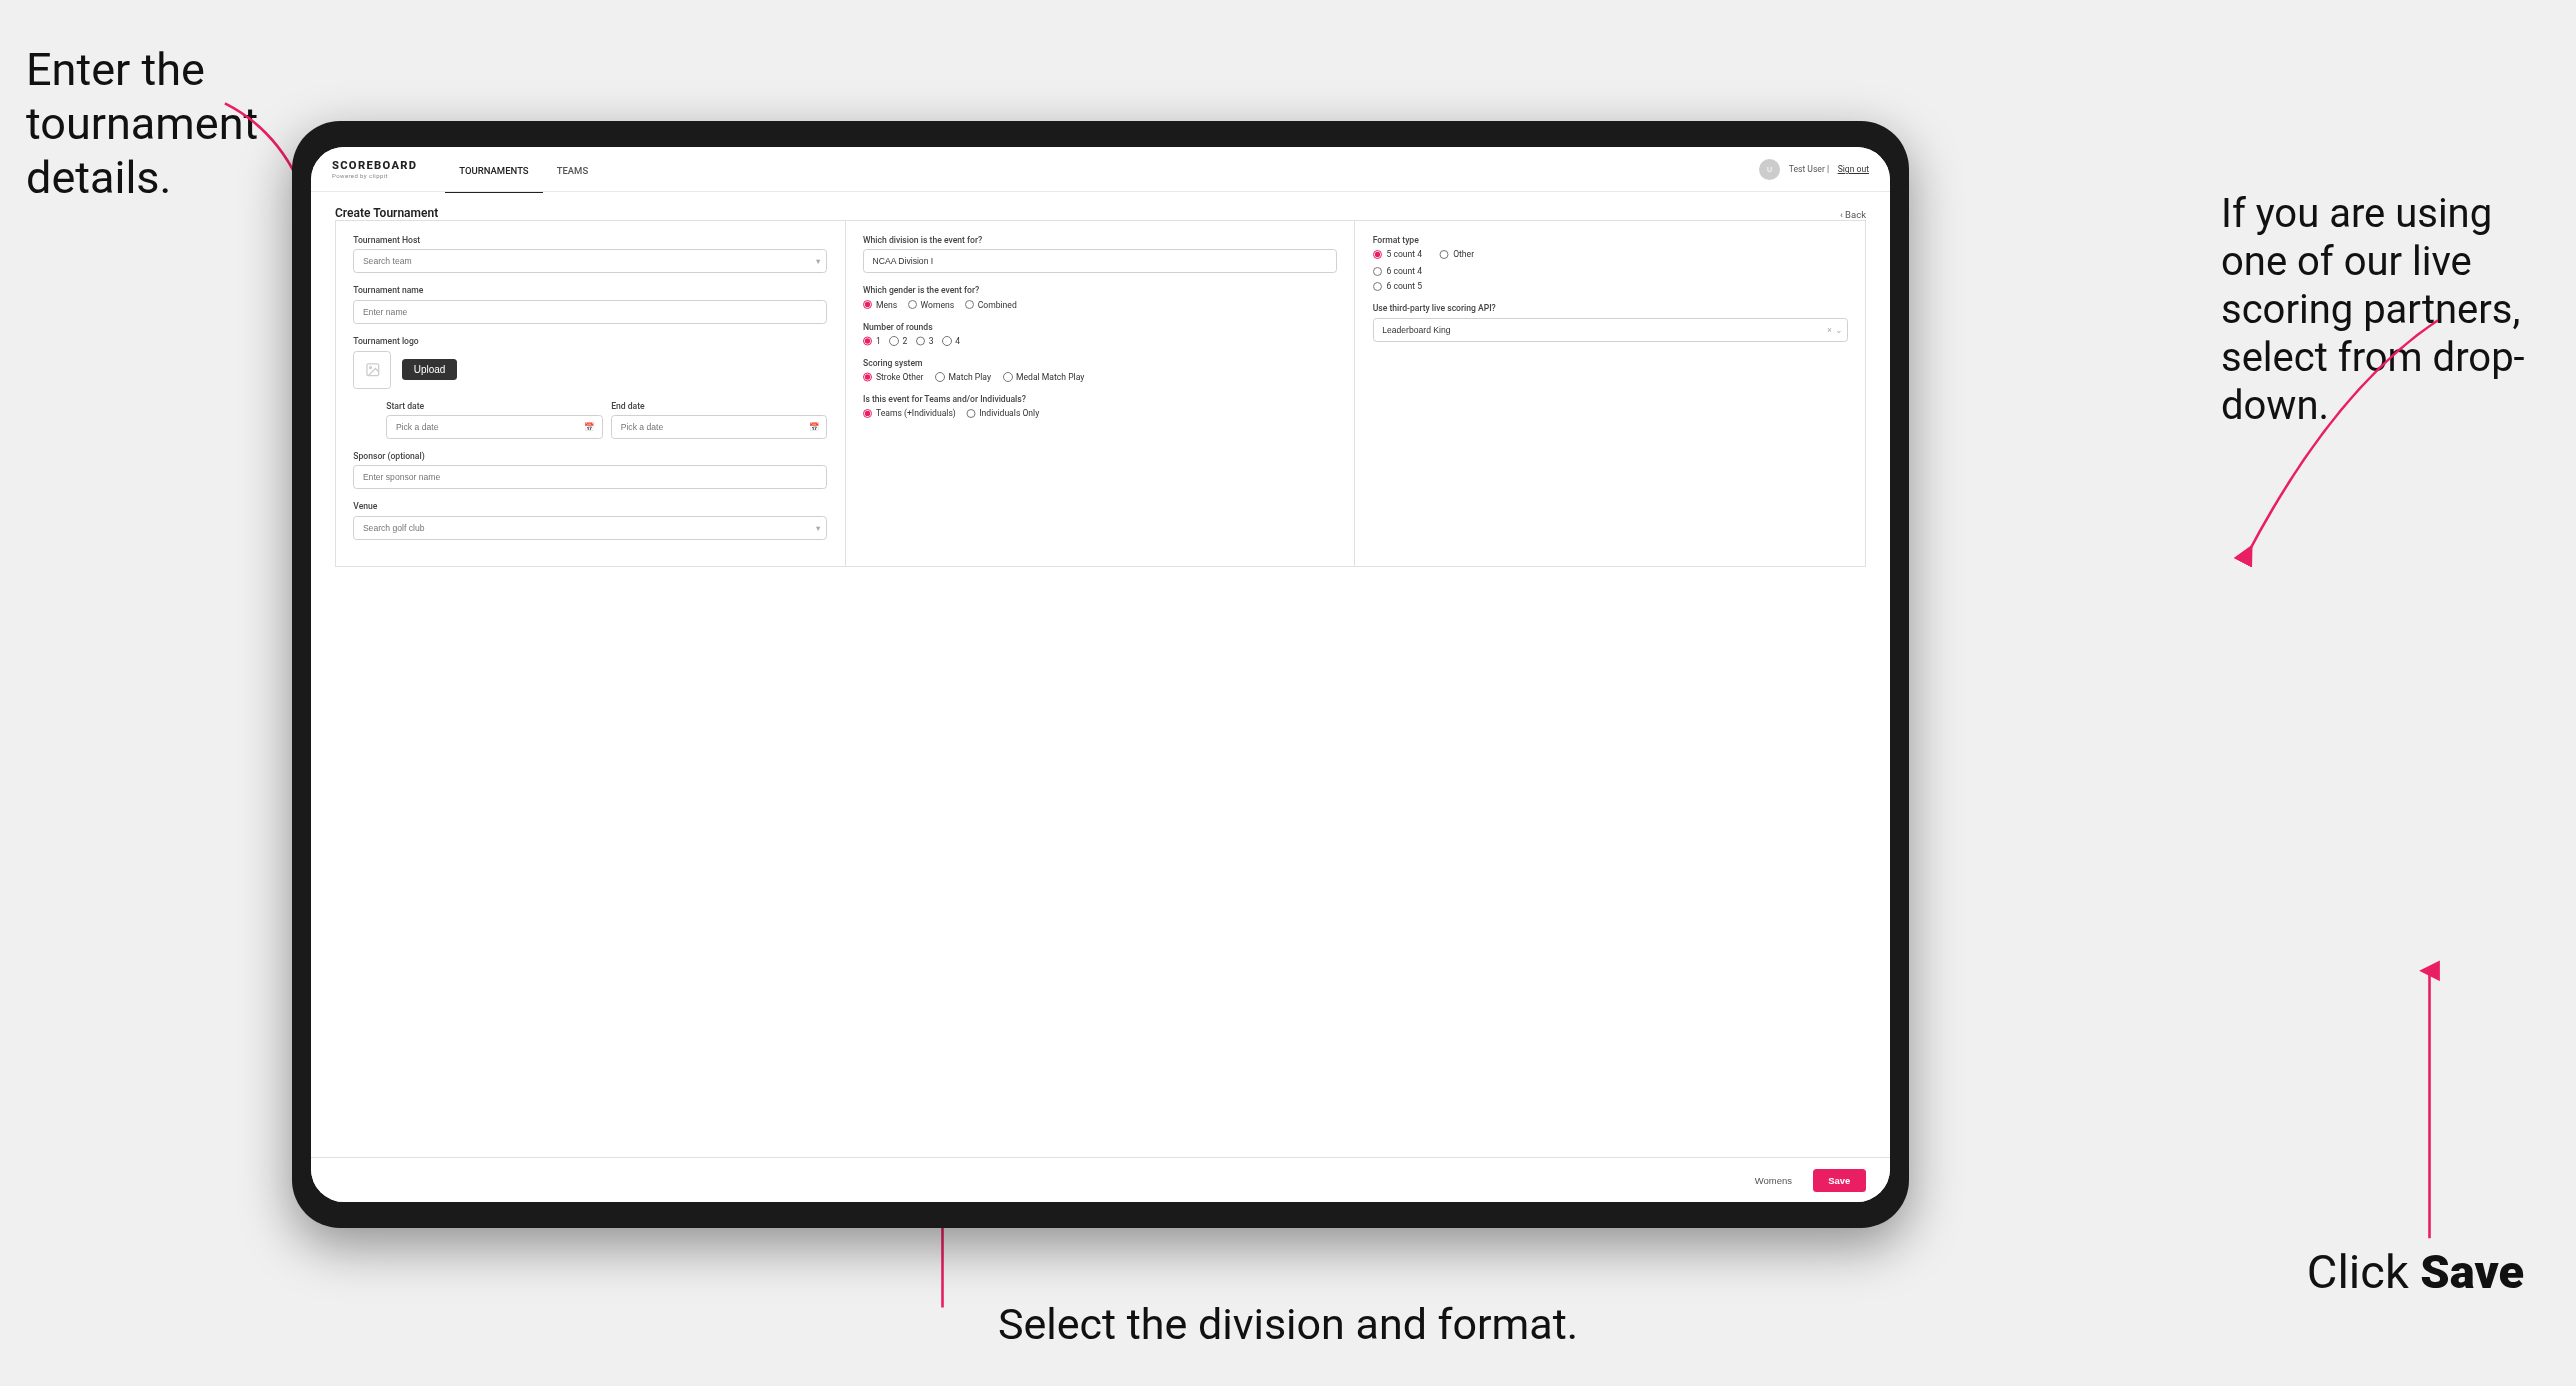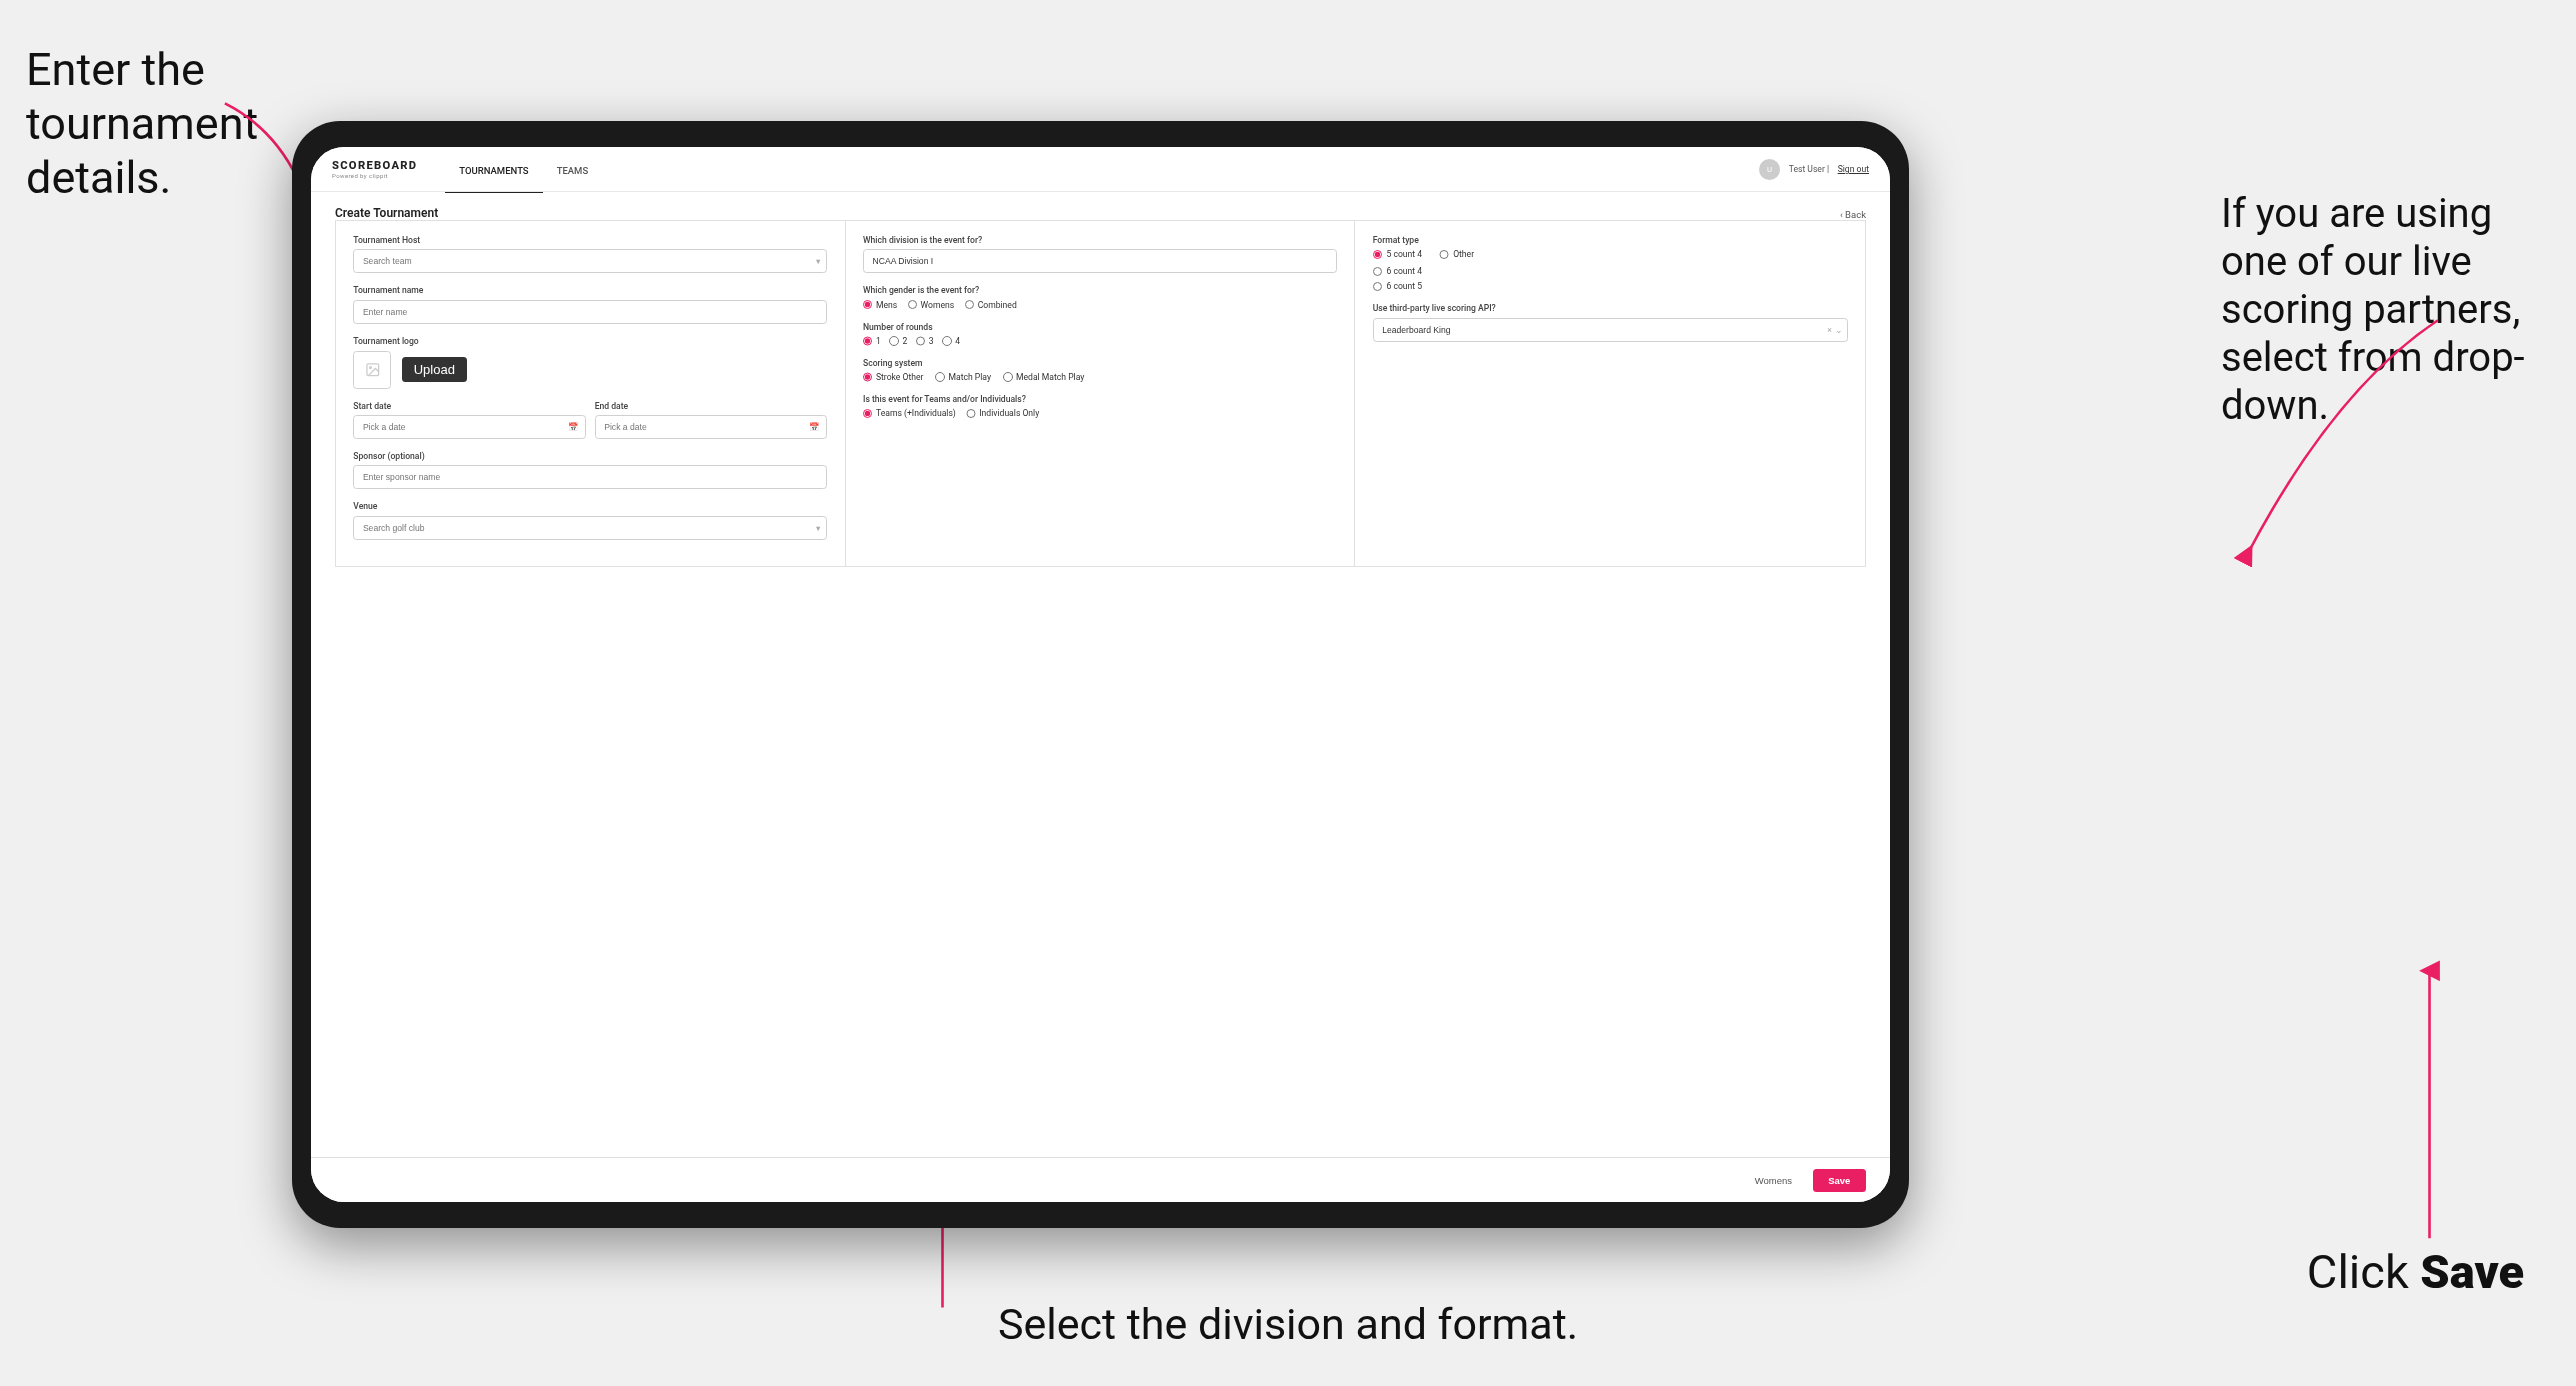--- a/index.html
+++ b/index.html
@@ -257,29 +257,30 @@
       justify-content: center;
       color: #ccc;
       font-size: 14px;
     }
     .upload-btn {
       background: #333;
       color: #fff;
       border: none;
       border-radius: 3.5px;
       padding: 5.2px 12px;
-      font-size: 13px;
+      font-size: 10px;
       cursor: pointer;
     }
 
     
     .date-fields {
       display: grid;
       grid-template-columns: 1fr 1fr;
       gap: 8.6px;
+      margin-left: 33px;
     }
     .date-field-group {}
     .date-input-wrapper {
       position: relative;
     }
     .date-input-wrapper input {
       padding-right: 24px;
     }
     .date-icon {
       position: absolute;

